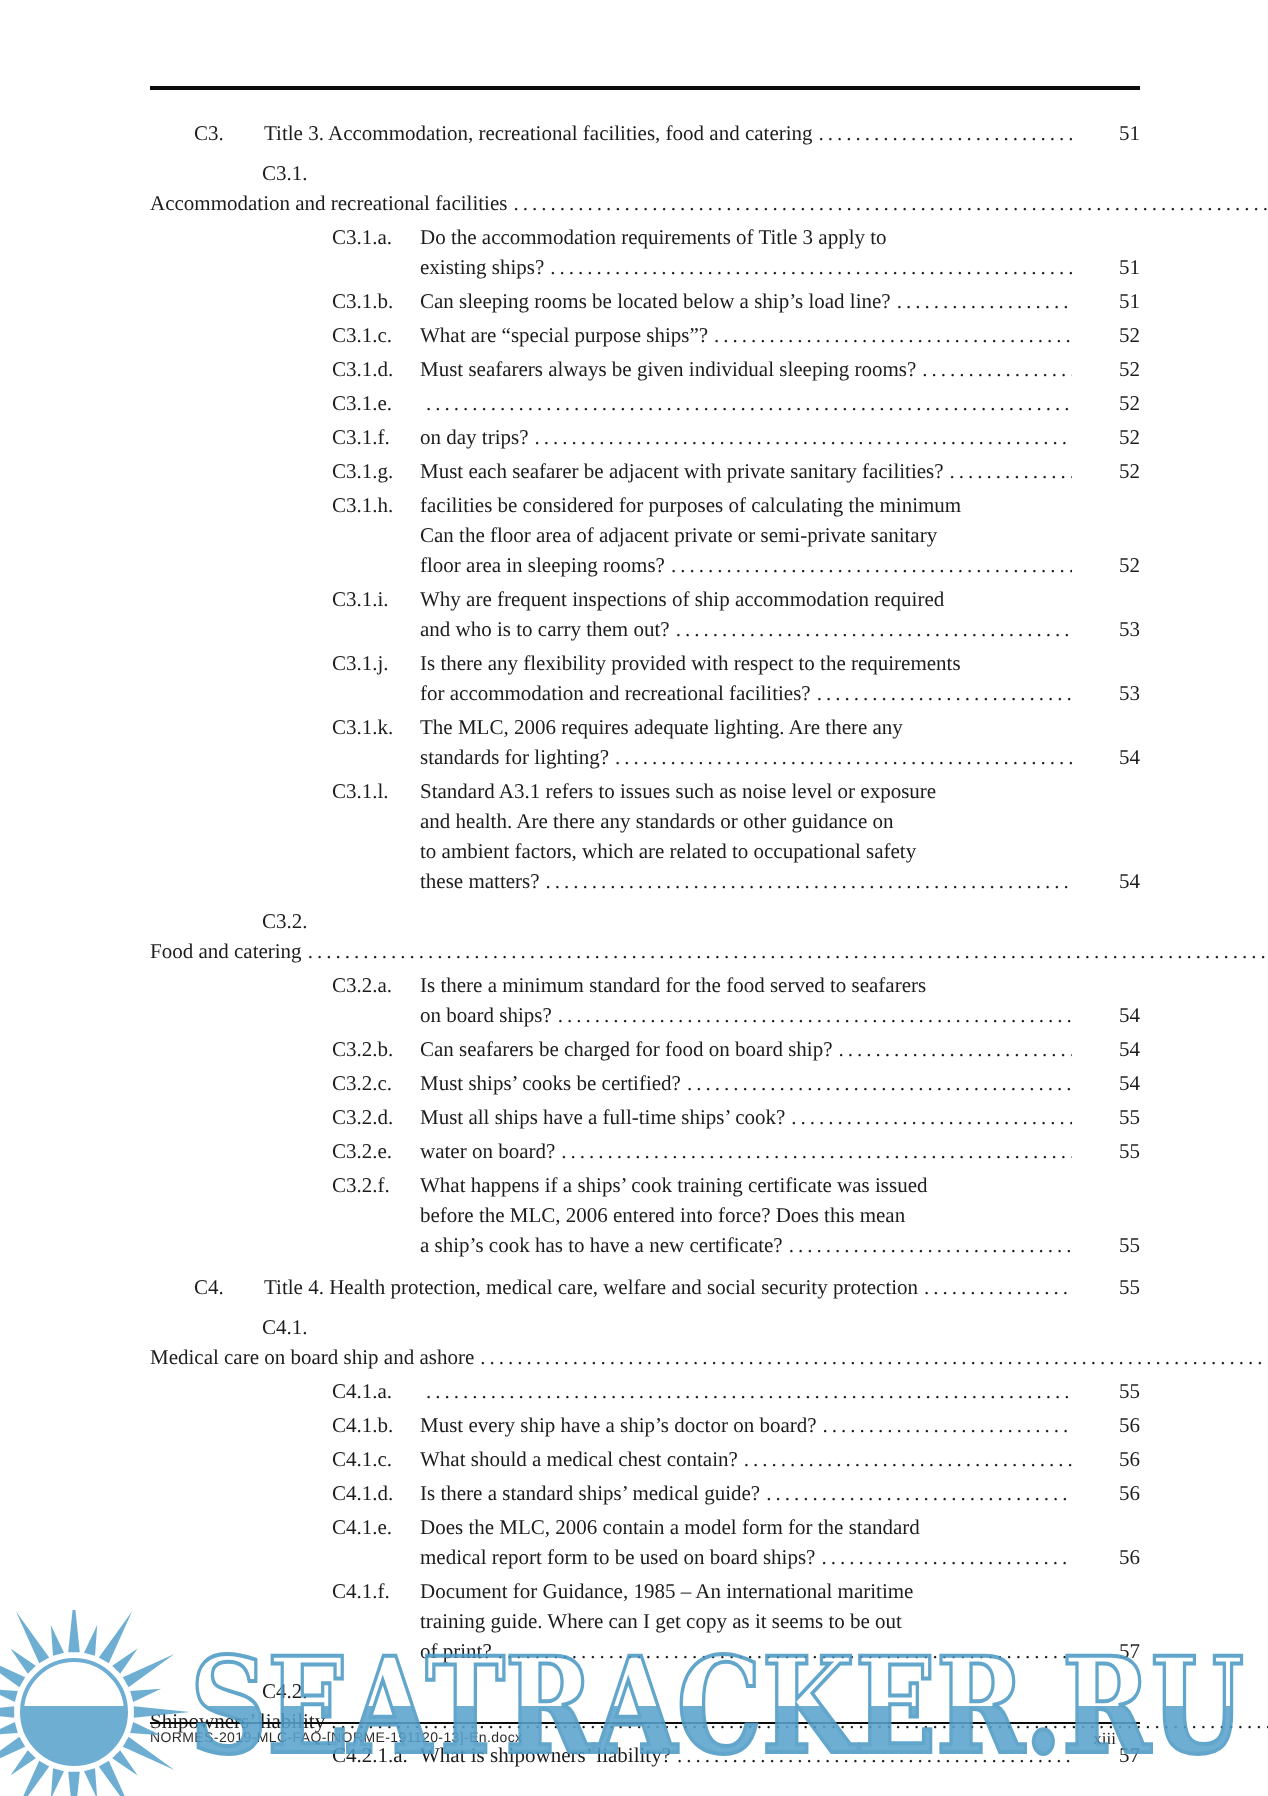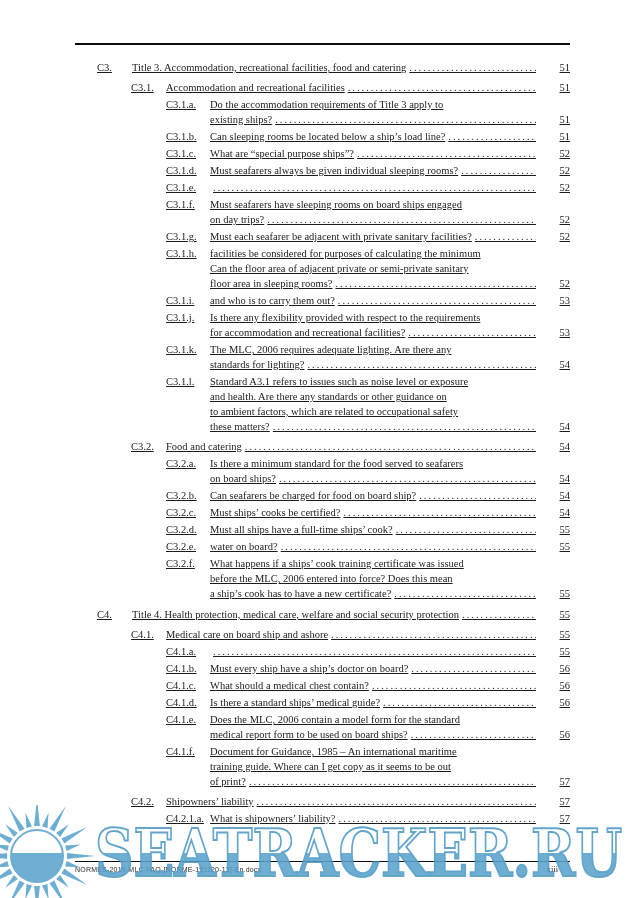--- a/index.html
+++ b/index.html
@@ -10,24 +10,24 @@
     color:#1c1c1c;
   }
   .rule{position:absolute;background:#0c0c0c;}
   #top-rule{left:75px;top:43px;width:495px;height:2px;}
   #footer-rule{left:75px;top:861px;width:495px;height:1px;}
 
   #toc{
     position:absolute;left:75px;top:54px;width:495px;
     font-size:10.5px;line-height:15px;
   }
-  .entry{display:flex;align-items:flex-start;margin-top:2px;text-decoration:underline;}
+  .entry{display:flex;align-items:flex-start;margin-top:2px;}
   .entry:first-child{margin-top:0;}
   .entry.lvl1{margin-top:6px;}
-  .entry.lvl2{margin-top:5px;}
+  .entry.lvl2{margin-top:5px;flex-direction:column;}
   .entry .label{flex:none;white-space:nowrap;}
   .lvl1 .label{margin-left:22px;width:35px;}
   .lvl2 .label{margin-left:56px;width:35px;}
   .lvl3 .label{margin-left:91px;min-width:44px;}
   .entry .body{flex:1;min-width:0;}
   .line.last{display:flex;align-items:flex-end;}
   .line.last .txt{flex:none;white-space:nowrap;}
   .dots{
     flex:1;min-width:0;overflow:hidden;white-space:nowrap;
     letter-spacing:2px;padding-left:3px;color:#1c1c1c;
@@ -125,21 +125,20 @@
       <div class="body">
         <div class="line last">
           <span class="dots">........................................................................................................................................................................................................</span>
           <span class="pg">52</span>
         </div>
       </div>
     </div>
     <div class="entry lvl3">
       <div class="label">C3.1.f.</div>
       <div class="body">
-        <div class="line">Must seafarers have sleeping rooms on board ships engaged</div>
         <div class="line last">
           <span class="txt">on day trips?</span>
           <span class="dots">........................................................................................................................................................................................................</span>
           <span class="pg">52</span>
         </div>
       </div>
     </div>
     <div class="entry lvl3">
       <div class="label">C3.1.g.</div>
       <div class="body">
@@ -158,20 +157,21 @@
         <div class="line last">
           <span class="txt">floor area in sleeping rooms?</span>
           <span class="dots">........................................................................................................................................................................................................</span>
           <span class="pg">52</span>
         </div>
       </div>
     </div>
     <div class="entry lvl3">
       <div class="label">C3.1.i.</div>
       <div class="body">
+        <div class="line">Why are frequent inspections of ship accommodation required</div>
         <div class="line last">
           <span class="txt">and who is to carry them out?</span>
           <span class="dots">........................................................................................................................................................................................................</span>
           <span class="pg">53</span>
         </div>
       </div>
     </div>
     <div class="entry lvl3">
       <div class="label">C3.1.j.</div>
       <div class="body">

